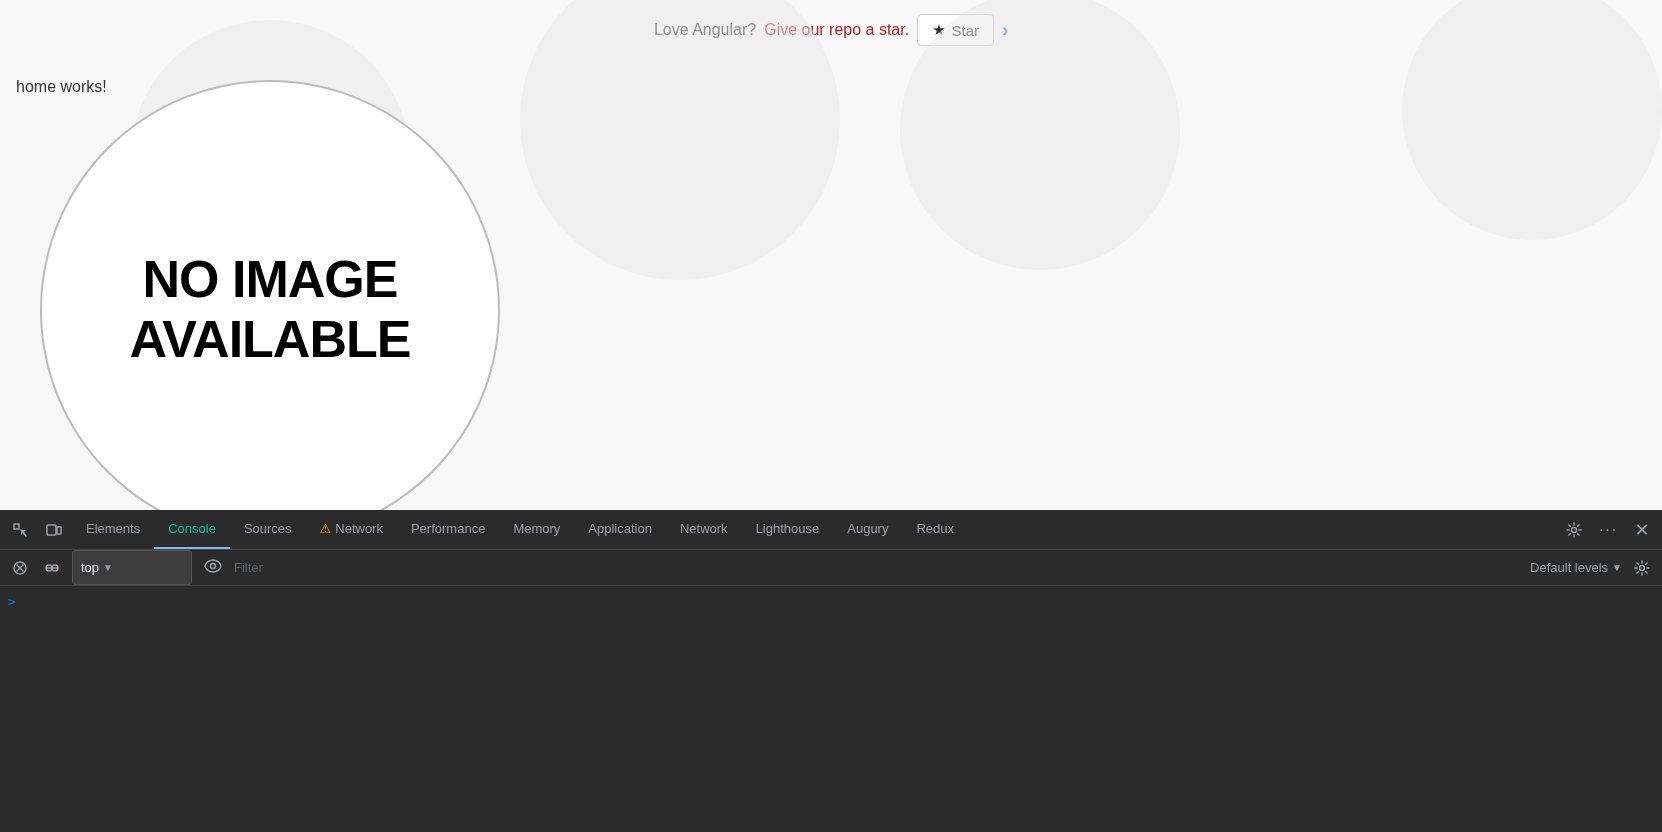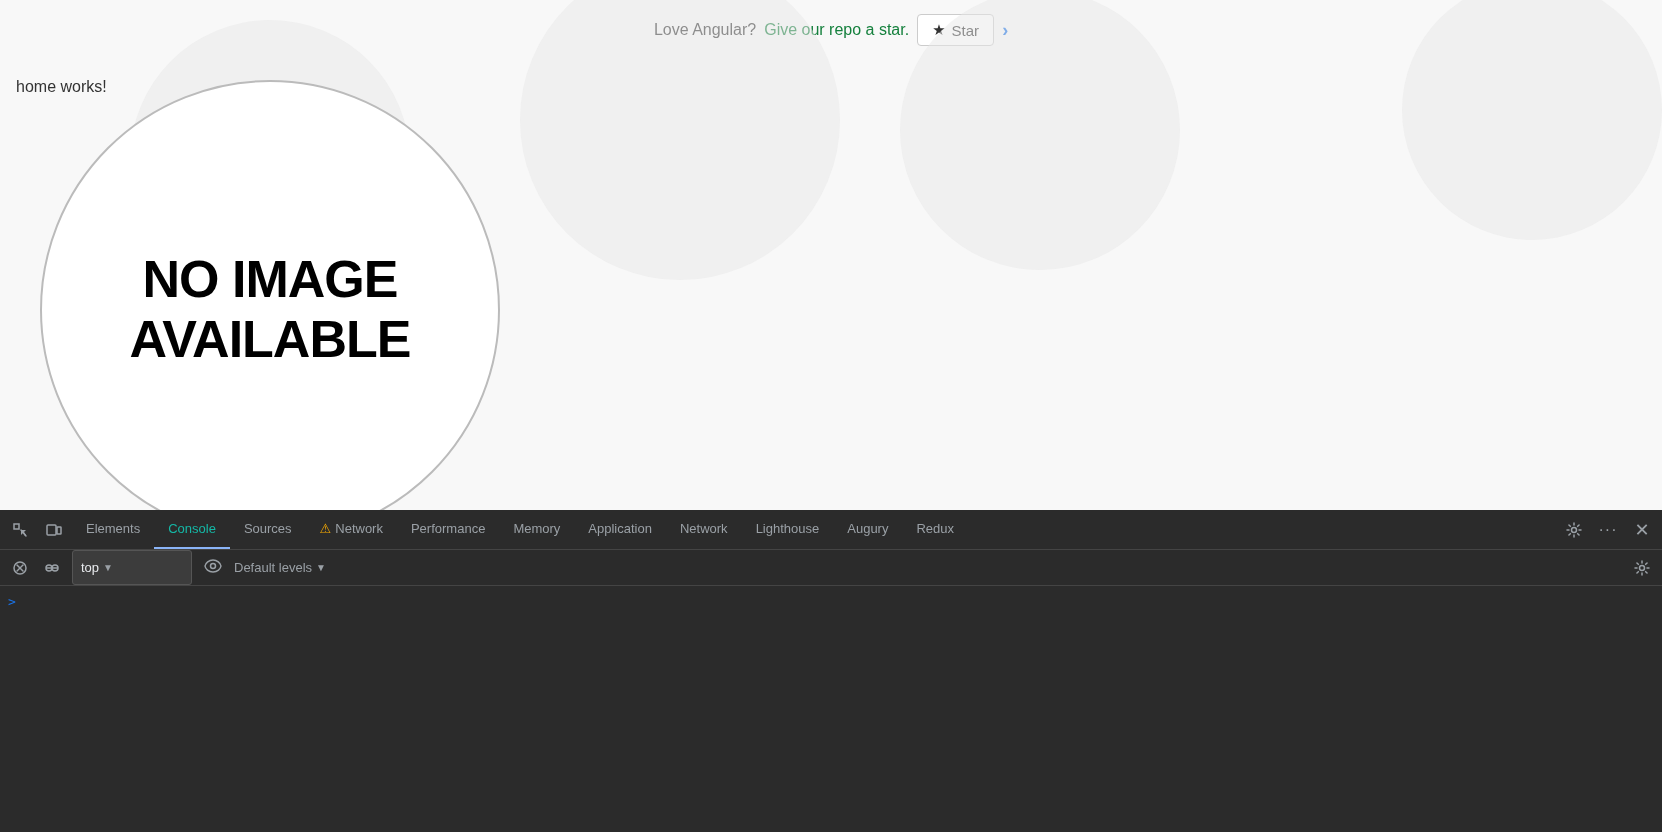--- a/index.html
+++ b/index.html
@@ -18,21 +18,21 @@
     .angular-banner {
       display: flex;
       align-items: center;
       justify-content: center;
       gap: 8px;
       padding: 14px 0;
       font-size: 16px;
       color: #333;
     }
     .angular-banner .link {
-      color: #15803d;
+      color: #b91c1c;
       text-decoration: none;
     }
     .star-btn {
       display: flex;
       align-items: center;
       gap: 6px;
       background: #fff;
       border: 1px solid #ccc;
       border-radius: 4px;
       padding: 6px 14px;
@@ -408,20 +408,21 @@
       <span class="arrow">▼</span>
     </div>
 
     <span class="eye-btn" title="Create live expression">
       <svg width="18" height="14" viewBox="0 0 18 14" fill="none">
         <path d="M9 1C5 1 1.5 4 1 7c.5 3 3.5 6 8 6s7.5-3 8-6c-.5-3-4-6-8-6z" stroke="#9aa0a6" stroke-width="1.5"></path>
         <circle cx="9" cy="7" r="2.5" stroke="#9aa0a6" stroke-width="1.5"></circle>
       </svg>
     </span>
 
+    <input class="filter-input" type="text" placeholder="Filter" style="">
 
     <div class="default-levels">
       <span>Default levels</span>
       <span class="arrow-down">▼</span>
     </div>
 
     <button class="settings-btn-console" title="Console settings">
       <svg width="16" height="16" viewBox="0 0 16 16" fill="none">
         <circle cx="8" cy="8" r="2.5" stroke="#9aa0a6" stroke-width="1.5"></circle>
         <path d="M8 1v2M8 13v2M1 8h2M13 8h2M2.93 2.93l1.41 1.41M11.66 11.66l1.41 1.41M2.93 13.07l1.41-1.41M11.66 4.34l1.41-1.41" stroke="#9aa0a6" stroke-width="1.5" stroke-linecap="round"></path>

